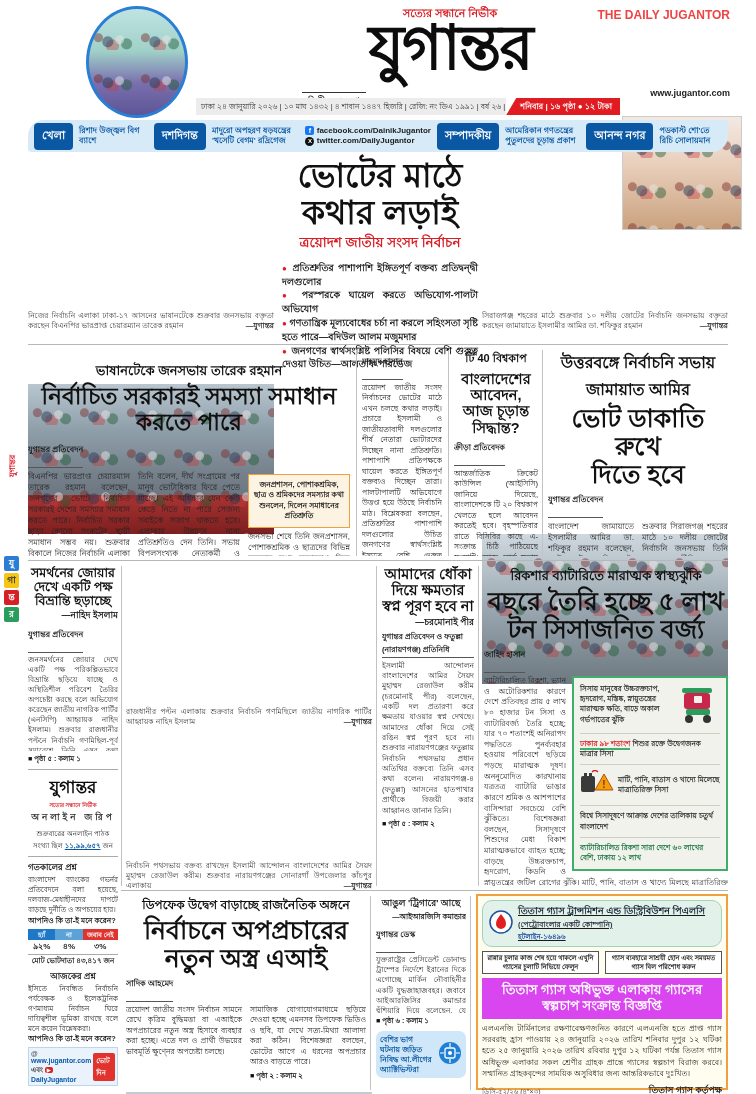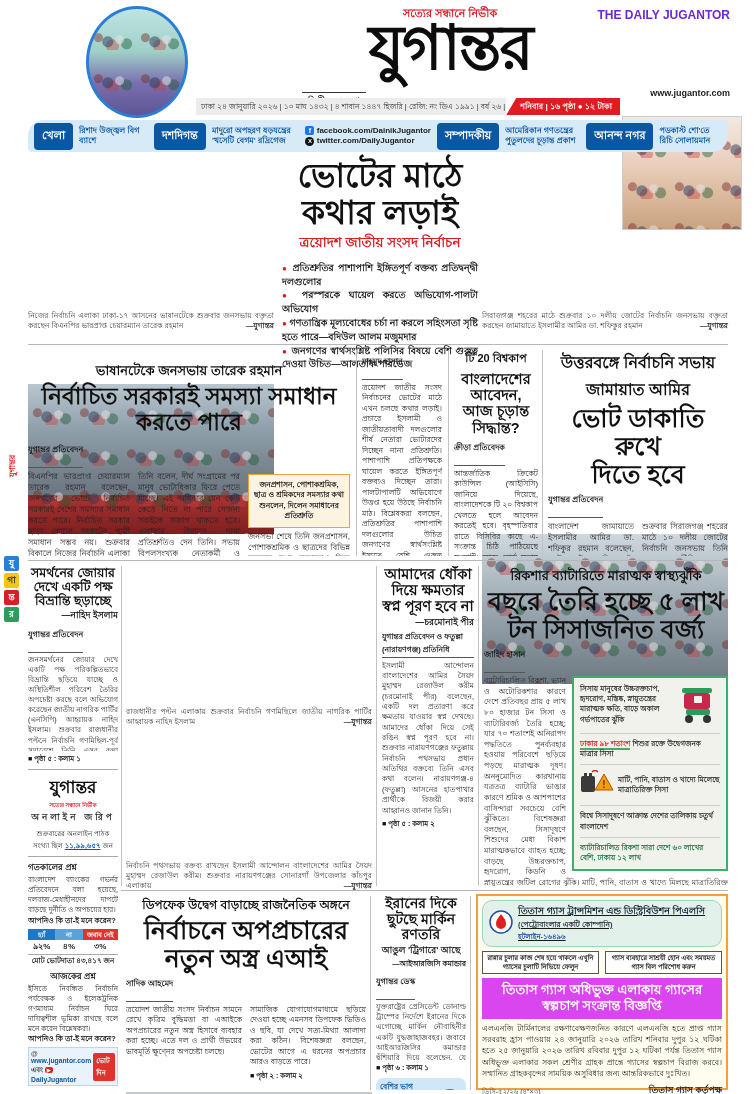--- a/index.html
+++ b/index.html
@@ -54,21 +54,21 @@
     <div class="vstrip-tile" style="background:#2a7fd4;">যু</div>
     <div class="vstrip-tile" style="background:#f5c518;color:#333;">গা</div>
     <div class="vstrip-tile" style="background:#d91f26;">ন্ত</div>
     <div class="vstrip-tile" style="background:#2a9d5c;">র</div>
   </div>
 
   <div class="abs photo" style="left:86px;top:6px;width:96px;height:106px;border:3px solid #2a7fd4;border-radius:50%;background:linear-gradient(180deg,#bfe4e2 0%,#9fd0c8 40%,#7a6fae 70%,#5d5596 100%);"></div>
   <div class="abs center" style="left:300px;top:5px;width:300px;font-size:11px;font-weight:800;color:#d91f26;">সত্যের সন্ধানে নির্ভীক</div>
   <div class="abs center" style="left:290px;top:14px;width:320px;font-size:62px;font-weight:900;color:#0c0c0c;line-height:1.1;letter-spacing:-2px;">যুগান্তর</div>
   <div class="abs" style="left:302px;top:92px;font-size:9px;font-weight:700;color:#222;border-top:1px solid #333;border-bottom:1px solid #333;padding:1px 6px;">দ্বিতীয় সংস্করণ</div>
-  <div class="abs" style="left:540px;top:8px;width:190px;text-align:right;font-size:12px;font-weight:800;color:#6d28d9;">THE DAILY JUGANTOR</div>
+  <div class="abs" style="left:540px;top:8px;width:190px;text-align:right;font-size:12px;font-weight:800;color:#ef4444;">THE DAILY JUGANTOR</div>
   <div class="abs" style="left:560px;top:88px;width:170px;text-align:right;font-size:9px;font-weight:700;color:#222;">www.jugantor.com</div>
   <div class="abs photo" style="left:622px;top:4px;width:118px;height:112px;border:1px solid #ccc;background:linear-gradient(180deg,#f3e9e2 0%,#e8cdb9 45%,#caa27f 100%);"></div>
 
   <div class="abs" style="left:196px;top:98px;width:424px;height:17px;display:flex;align-items:stretch;">
     <div style="flex:1;background:#ececec;font-size:7.6px;line-height:17px;padding:0 5px;color:#333;white-space:nowrap;overflow:hidden;">ঢাকা ২৪ জানুয়ারি ২০২৬ | ১০ মাঘ ১৪৩২ | ৪ শাবান ১৪৪৭ হিজরি | রেজি: নং ডিএ ১৯৯১ | বর্ষ ২৬ | সংখ্যা ৫৪৫</div>
     <div style="background:#e11b22;color:#fff;font-size:8px;font-weight:800;line-height:17px;padding:0 8px 0 14px;clip-path:polygon(10px 0,100% 0,100% 100%,0 100%);">শনিবার | ১৬ পৃষ্ঠা ● ১২ টাকা</div>
   </div>
 
   <div class="abs" style="left:28px;top:120px;width:700px;height:32px;background:#d7eaf8;border-radius:16px 4px 16px 4px;display:flex;align-items:center;gap:6px;padding:0 6px;box-sizing:border-box;">
     <span class="navlabel">খেলা</span>
@@ -134,21 +134,21 @@
 
   <div class="abs" style="left:362px;top:350px;width:80px;height:206px;overflow:hidden;">
     <div class="by">মাহমুদ হাসান</div>
     <div class="bd" style="margin-top:3px;font-size:7.6px;">ত্রয়োদশ জাতীয় সংসদ নির্বাচনের ভোটের মাঠে এখন চলছে কথার লড়াই। প্রচারে ইসলামী ও জাতীয়তাবাদী দলগুলোর শীর্ষ নেতারা ভোটারদের দিচ্ছেন নানা প্রতিশ্রুতি। পাশাপাশি প্রতিপক্ষকে ঘায়েল করতে ইঙ্গিতপূর্ণ বক্তব্যও দিচ্ছেন তারা। পালটাপালটি অভিযোগে উত্তপ্ত হয়ে উঠছে নির্বাচনি মাঠ। বিশ্লেষকরা বলছেন, প্রতিশ্রুতির পাশাপাশি দলগুলোর উচিত জনগণের স্বার্থসংশ্লিষ্ট ইস্যুতে বেশি গুরুত্ব দেওয়া। গণতান্ত্রিক মূল্যবোধের চর্চা না হলে সহিংসতার শঙ্কাও থেকে যায়।</div>
     
   </div>
 
   <div class="rule-v" style="left:448px;top:350px;height:206px;"></div>
 
   <div class="abs" style="left:454px;top:350px;width:84px;height:206px;overflow:hidden;">
-    <div class="center k" style="font-size:11px;">টি 20 বিশ্বকাপ</div>
+    <div class="center k" style="font-size:11px;">টি 40 বিশ্বকাপ</div>
     <div class="center hl" style="font-size:14.5px;margin-top:2px;">বাংলাদেশের আবেদন, আজ চূড়ান্ত সিদ্ধান্ত?</div>
     <div class="by" style="margin-top:2px;">ক্রীড়া প্রতিবেদক</div>
     <div class="bd" style="margin-top:3px;font-size:7.6px;">আন্তর্জাতিক ক্রিকেট কাউন্সিল (আইসিসি) জানিয়ে দিয়েছে, বাংলাদেশকে টি ২০ বিশ্বকাপ খেলতে হলে আবেদন করতেই হবে। বৃহস্পতিবার রাতে বিসিবির কাছে এ-সংক্রান্ত চিঠি পাঠিয়েছে সংস্থাটি। আজ বোর্ড সভায় এ বিষয়ে চূড়ান্ত সিদ্ধান্ত হওয়ার কথা রয়েছে। এদিকে বিসিবি সভাপতি জানিয়েছেন, দেশের ক্রিকেটের স্বার্থই সবার আগে বিবেচনা করা হবে।</div>
     
   </div>
 
   <div class="rule-v" style="left:542px;top:350px;height:206px;"></div>
 
   <div class="abs" style="left:548px;top:350px;width:180px;height:206px;overflow:hidden;">
     <div class="center k" style="font-size:16px;">উত্তরবঙ্গে নির্বাচনি সভায় জামায়াত আমির</div>
@@ -319,24 +319,20 @@
       <div>
         <div class="bd" style="font-size:7.6px;">সামাজিক যোগাযোগমাধ্যমে ছড়িয়ে দেওয়া হচ্ছে এমনসব ডিপফেক ভিডিও ও ছবি, যা দেখে সত্য-মিথ্যা আলাদা করা কঠিন। বিশেষজ্ঞরা বলছেন, ভোটের আগে এ ধরনের অপপ্রচার আরও বাড়তে পারে।</div>
         <div class="cont">■ পৃষ্ঠা ২ : কলাম ২</div>
       </div>
     </div>
   </div>
 
   <div class="rule-v" style="left:370px;top:896px;height:194px;"></div>
 
   <div class="abs" style="left:376px;top:896px;width:90px;height:194px;overflow:hidden;">
-    <div class="center hl" style="font-size:14px;">
-      <div>ইরানের দিকে</div>
-      <div>ছুটছে মার্কিন রণতরি</div>
-    </div>
     <div class="center" style="font-size:9px;font-weight:800;">আঙুল 'ট্রিগারে' আছে</div>
     <div style="text-align:right;font-size:7.4px;font-weight:700;">—আইআরজিসি কমান্ডার</div>
     <div class="by">যুগান্তর ডেস্ক</div>
     <div class="bd" style="font-size:7.4px;margin-top:2px;max-height:58px;overflow:hidden;">যুক্তরাষ্ট্রের প্রেসিডেন্ট ডোনাল্ড ট্রাম্পের নির্দেশে ইরানের দিকে এগোচ্ছে মার্কিন নৌবাহিনীর একটি যুদ্ধজাহাজবহর। জবাবে আইআরজিসির কমান্ডার হুঁশিয়ারি দিয়ে বলেছেন, যে কোনো আগ্রাসনের জবাব দিতে আমাদের আঙুল ট্রিগারে আছে।</div>
     <div class="cont">■ পৃষ্ঠা ৬ : কলাম ১</div>
 
     <div style="background:#cfe7f8;border-radius:7px;padding:4px;display:flex;gap:3px;align-items:center;margin-top:4px;">
       <div style="flex:1;font-size:7.6px;font-weight:800;color:#0a58a3;line-height:1.3;">বেশির ভাগ ঘটনায় জড়িত নিষিদ্ধ আ.লীগের অ্যাক্টিভিস্টরা</div>
       <span>
         <svg width="24" height="24" viewBox="0 0 24 24">

